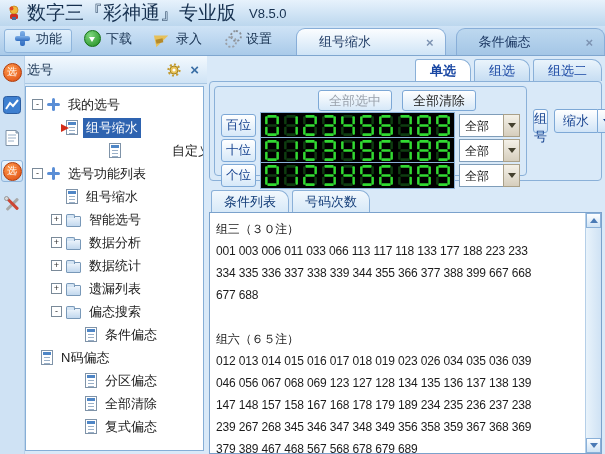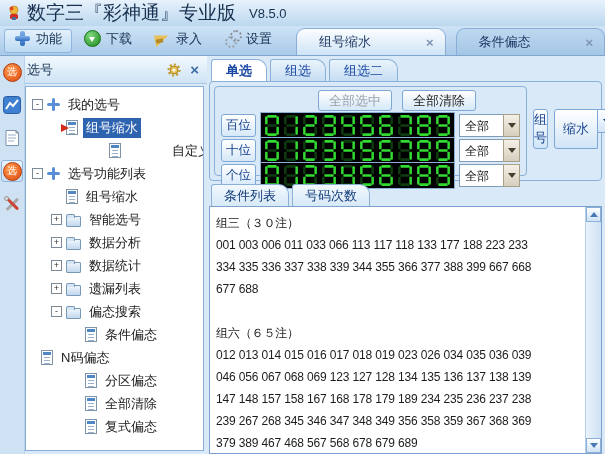--- a/index.html
+++ b/index.html
@@ -85,21 +85,21 @@
     border-left:8px solid #d22b18; border-top:4px solid transparent; border-bottom:4px solid transparent; }
   .ic-folder { width:15px; height:11px; margin-top:3px; background:linear-gradient(#eef5fc,#c2d8ee);
     border:1px solid #7898b8; border-radius:1px; }
   .ic-folder::before { content:""; position:absolute; top:-3px; left:-1px; width:7px; height:3px;
     background:#d5e5f4; border:1px solid #7898b8; border-bottom:none; border-radius:2px 2px 0 0; }
   .tree-label { white-space:nowrap; padding:1px 3px; }
   .tree-label.sel { background:#2e63b0; color:#fff; }
 
   
   .main { flex:1; display:flex; flex-direction:column; padding:0 3px 0 2px; }
-  .mode-tabs { height:25px; display:flex; align-items:flex-end; gap:3px; padding-left:2px; }
+  .mode-tabs { height:25px; display:flex; align-items:flex-end; gap:3px; padding-left:2px;justify-content:flex-end; }
   .tab { height:22px; display:flex; align-items:center; padding:0 14px; font-size:13px; color:#1947a3;
     border:1px solid #8ab0d8; border-bottom:none; border-radius:3px 10px 0 0;
     background:linear-gradient(#eaf4fc,#c6ddf2); cursor:default; white-space:nowrap; }
   .mode-tabs .tab.active { background:#fff; font-weight:bold; }
 
   .control-panel { border:1px solid #8ab0d8; border-radius:4px; padding:4px; display:flex; gap:6px;
     background:#d9e9f8; height:100px; }
   .inner-box { flex:1; border:1px solid #8ab0d8; border-radius:4px; padding:3px 6px;
     display:flex; flex-direction:column; gap:2px; }
   .top-row { display:flex; justify-content:flex-end; gap:10px; padding-right:44px; height:21px; }
@@ -111,30 +111,30 @@
     background:linear-gradient(#ffffff,#d6e8f8); border:1px solid #7da8d6; border-radius:3px; padding:0; }
   .led-panel { display:flex; gap:1px; background:#000; padding:1px 2px; border:1px solid #8ab0d8; }
   .led-cell { display:block; height:23px; }
   .combo { display:flex; margin-left:auto; height:23px; }
   .combo-field { width:44px; font-size:12px; color:#111; background:#fff;
     border:1px solid #7f9db9; border-right:none; padding:3px 0 0 5px; }
   .combo-btn { width:17px; background:linear-gradient(#f4f1e8,#d6cebd); border:1px solid #a9a089;
     display:flex; align-items:center; justify-content:center; }
   .combo-btn::after { content:""; border:4px solid transparent; border-top:5px solid #44402e; margin-top:4px; }
   .action-col { width:64px; display:flex; flex-direction:row; gap:6px; padding-top:23px; }
-  .act-btn { height:40px; width:62px; font-size:13px; color:#15418f;
+  .act-btn { height:24px; width:62px; font-size:13px; color:#15418f;
     background:linear-gradient(#ffffff,#d0e4f7); border:1px solid #7da8d6; border-radius:3px; }
   .split { display:flex; }
   .split .act-btn.main-part { width:44px; border-radius:3px 0 0 3px; }
   .split .arrow-part { width:18px; height:24px; border:1px solid #7da8d6; border-left:none;
     border-radius:0 3px 3px 0; background:linear-gradient(#ffffff,#d0e4f7);
     display:flex; align-items:center; justify-content:center; }
   .split .arrow-part::after { content:""; border:4px solid transparent; border-top:5px solid #15418f; margin-top:4px; }
 
-  .bottom-tabs { height:25px; display:flex; align-items:flex-end; gap:3px; padding-left:2px; margin-top:0; }
+  .bottom-tabs { height:25px; display:flex; align-items:flex-end; gap:3px; padding-left:2px; margin-top:6px; }
   .bottom-tabs .tab { padding:0 12px; background:linear-gradient(#f2f8fd,#d7e9f8); color:#123c78; }
   .bottom-tabs .tab.active { background:linear-gradient(#cfe4f6,#a9cdec); font-weight:bold; }
 
   .editor { flex:1; background:#fff; border:1px solid #7ba2cc; display:flex; overflow:hidden; }
   .editor-text { flex:1; padding:5px 0 0 6px; font-size:12px; line-height:22px; letter-spacing:-0.15px;
     color:#1c1c1c; white-space:pre; overflow:hidden; }
   .scrollbar { width:16px; display:flex; flex-direction:column; justify-content:space-between;
     background:linear-gradient(to right,#e9f3fb,#cfe2f4); border-left:1px solid #b5cfe8; }
   .scroll-btn { height:15px; background:linear-gradient(#fdfeff,#cfe3f5); border:1px solid #8ab0d8;
     display:flex; align-items:center; justify-content:center; }

